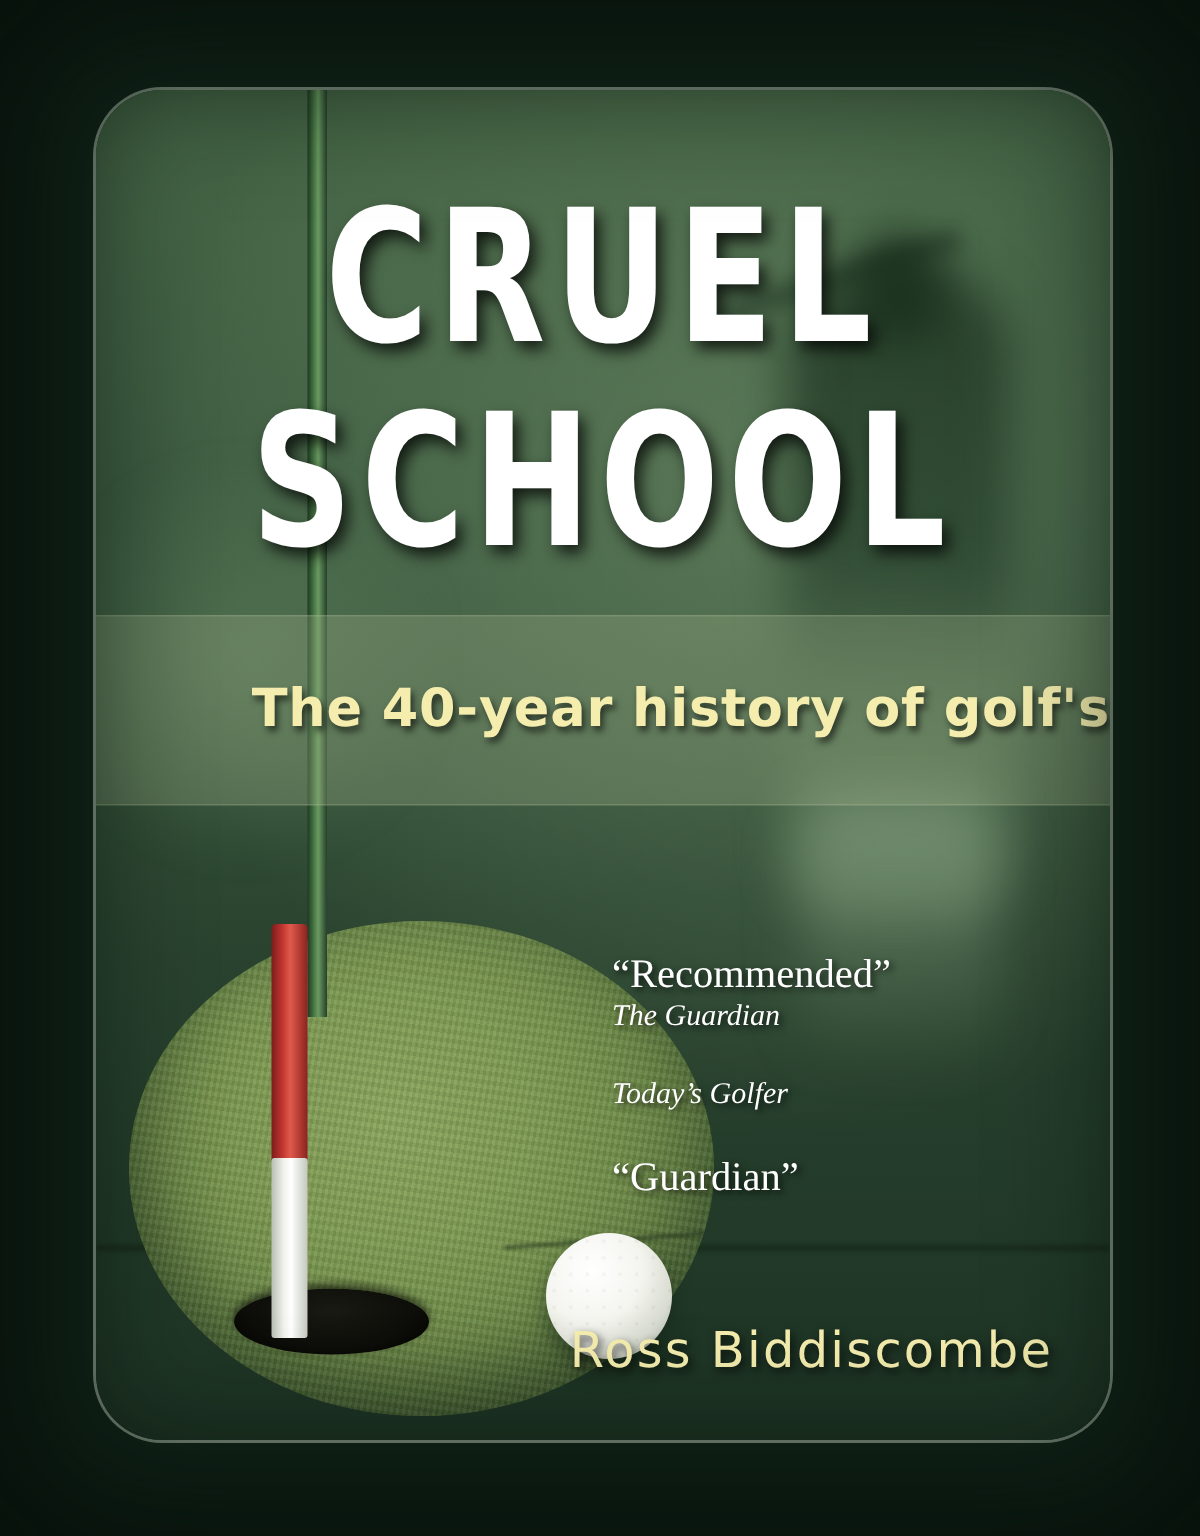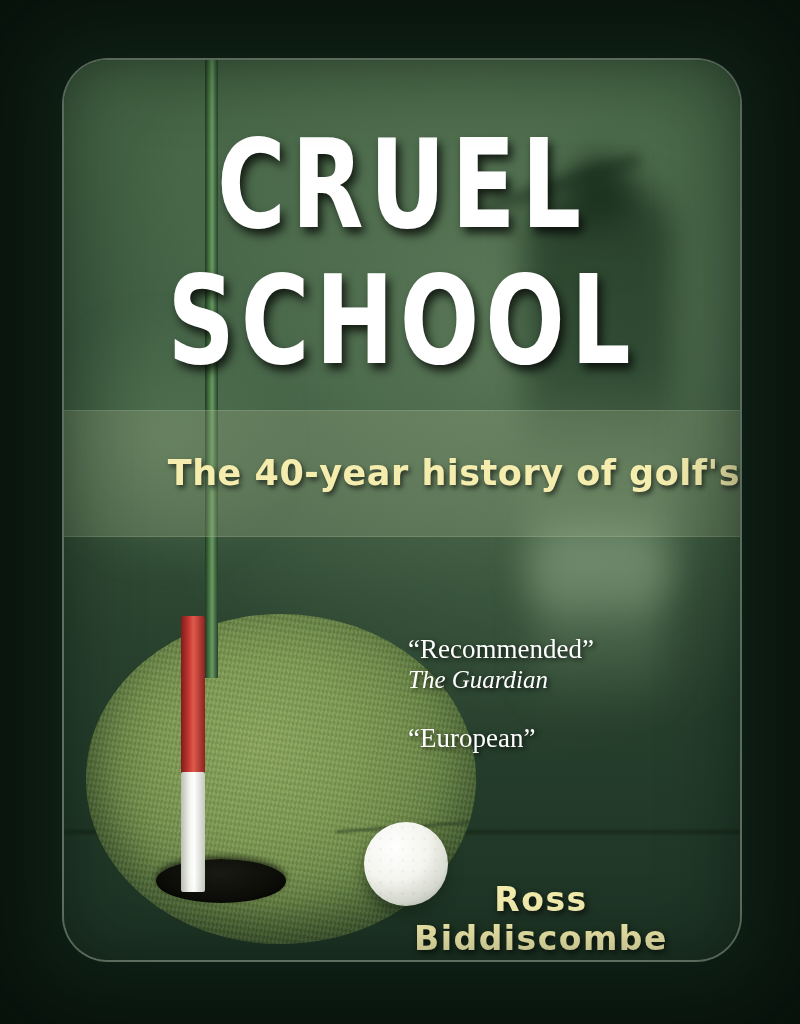--- a/index.html
+++ b/index.html
@@ -272,34 +272,34 @@
   }
   .quote-text {
     font-family: "Liberation Serif", serif;
     font-size: 27px;
     line-height: 1.15;
     text-shadow: 2px 2px 5px rgba(0,0,0,0.75);
   }
   .quote-source {
     font-family: "Liberation Serif", serif;
     font-style: italic;
-    font-size: 25px;
+    font-size: 20px;
     line-height: 1.2;
     text-shadow: 2px 2px 5px rgba(0,0,0,0.75);
   }
 
   
   .author {
     position: absolute;
     right: 34px;
     top: 820px;
     width: 330px;
     text-align: center;
     font-family: "DejaVu Sans", sans-serif;
-    font-weight: bold;
+    font-weight: normal;
     color: #f4edae;
     font-size: 33px;
     letter-spacing: 1.5px;
     text-shadow: 2px 3px 6px rgba(0,0,0,0.7);
   }
 </style>
 </head>
 <body>
 
 <div class="cover">
@@ -336,22 +336,23 @@
     <div class="subtitle-band">
       <div class="subtitle-line">The 40-year history of golf's</div>
     </div>
 
     <div class="quotes">
       <div class="quote">
         <div class="quote-text">“Recommended”</div>
         <div class="quote-source">The Guardian</div>
       </div>
       <div class="quote">
+        <div class="quote-source">Today’s Golfer</div>
       </div>
       <div class="quote">
-        <div class="quote-text">“European”</div>
+        <div class="quote-text">“Guardian”</div>
       </div>
     </div>
 
     <div class="author">Ross Biddiscombe</div>
 
   </div>
 </div>
 
 </body></html>

